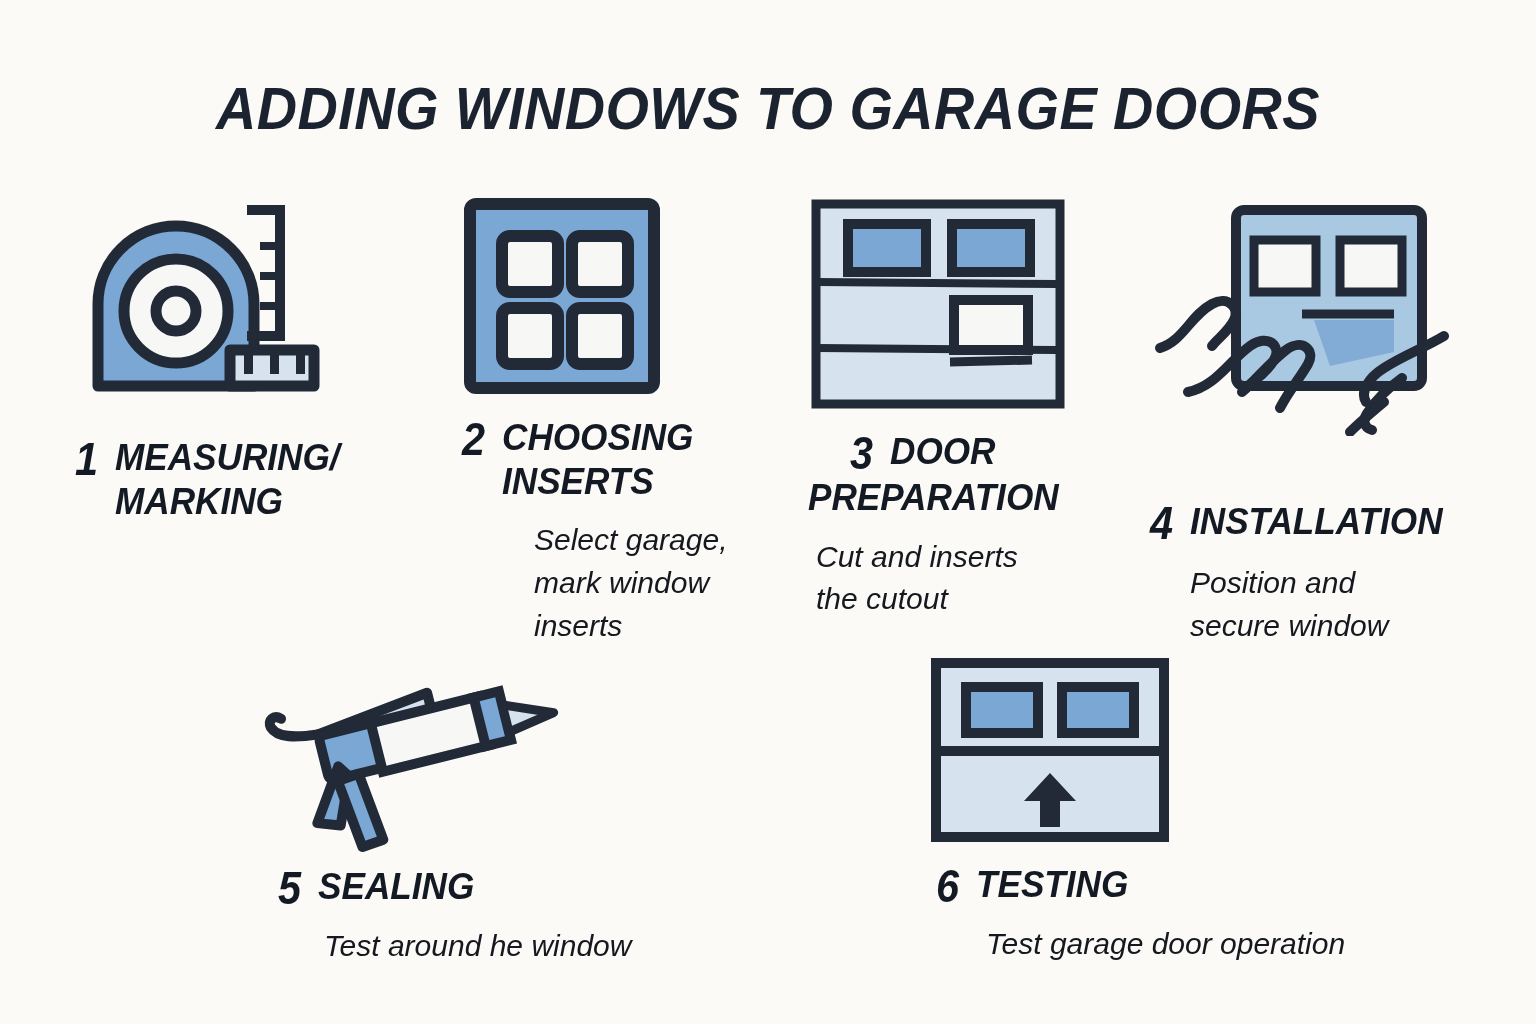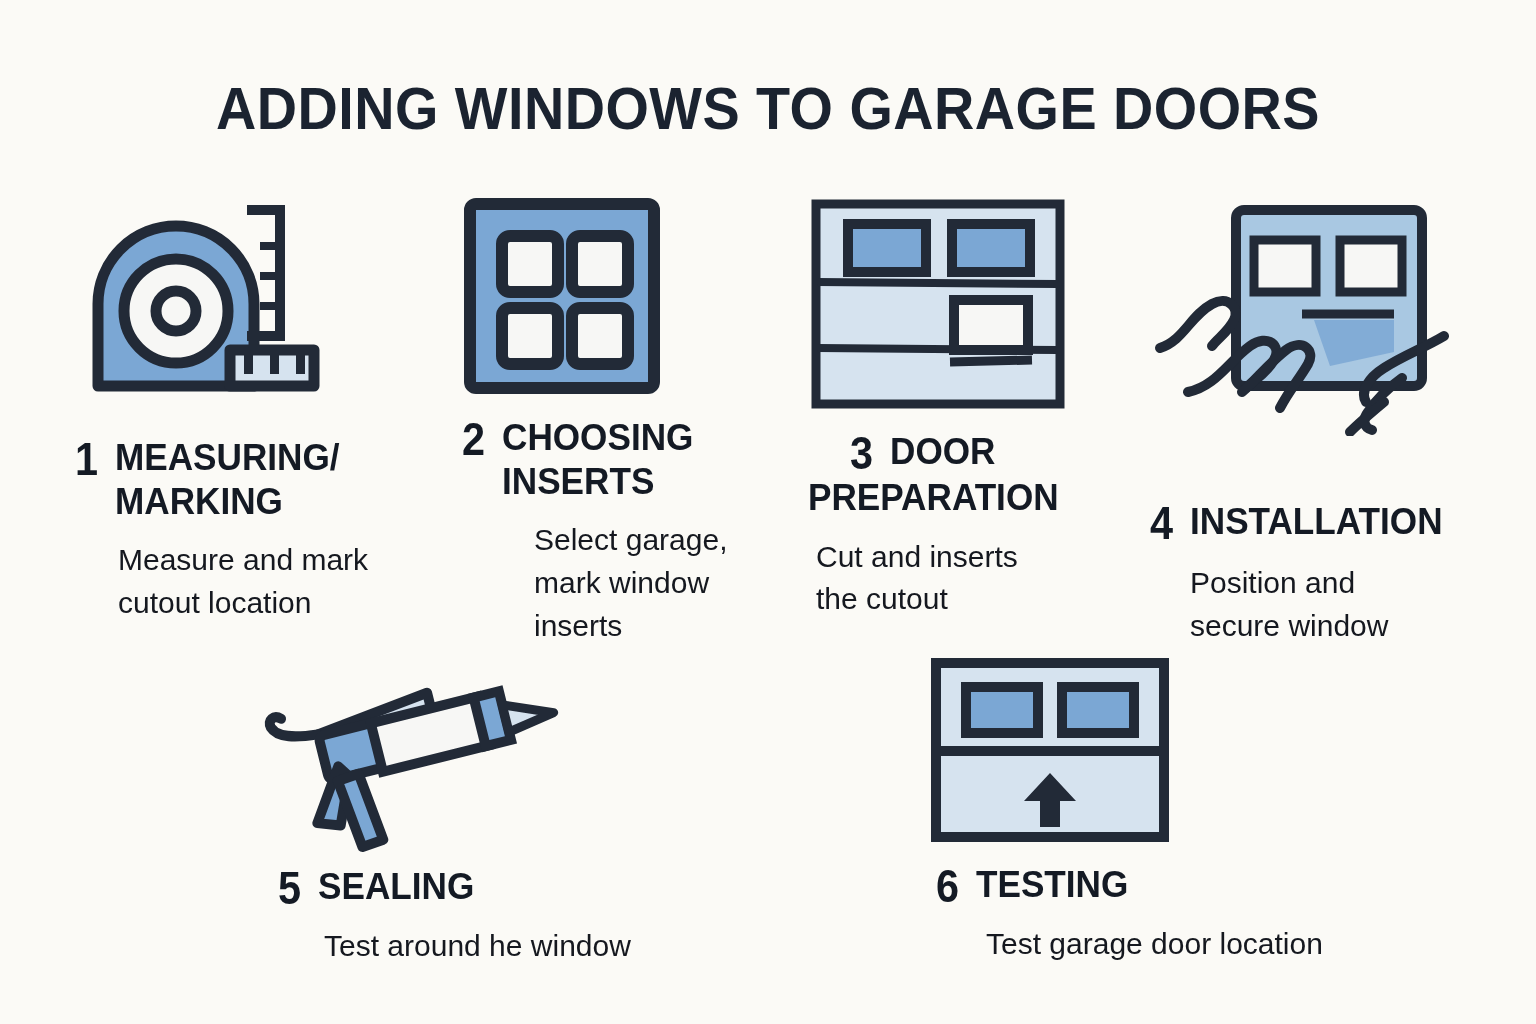--- a/index.html
+++ b/index.html
@@ -13,20 +13,21 @@
     font-family: "Liberation Sans", sans-serif;
     color: #10141C;
     overflow: hidden;
     position: relative;
   }
 
   #infographic {
     position: relative;
     width: 1536px;
     height: 1024px;
+    font-style: italic;
   }
 
   
   .title {
     position: absolute;
     left: 0;
     top: 74px;
     width: 1536px;
     text-align: center;
     font-family: "Liberation Sans Narrow", "Liberation Sans", sans-serif;
@@ -135,24 +136,20 @@
         <rect x="190" y="76" width="20" height="8" fill="#222A37"></rect>
         <rect x="190" y="106" width="20" height="8" fill="#222A37"></rect>
       </svg>
     </div>
     <div class="heading-row">
       <div class="hr-inline">
         <span class="num">1</span>
         <span class="htext"><span>MEASURING/</span><br><span>MARKING</span></span>
       </div>
     </div>
-    <div class="desc">
-      <span>Measure and mark</span><br>
-      <span>cutout location</span>
-    </div>
   </div>
 
   <div class="step" id="step-2">
     <div class="icon-wrap">
       <svg width="200" height="200" viewBox="0 0 200 200" aria-hidden="true">
         <rect x="8" y="8" width="184" height="184" rx="6" fill="#7BA7D4" stroke="#222A37" stroke-width="12"></rect>
         <rect x="40" y="40" width="56" height="56" rx="8" fill="#F7F7F5" stroke="#222A37" stroke-width="12"></rect>
         <rect x="110" y="40" width="56" height="56" rx="8" fill="#F7F7F5" stroke="#222A37" stroke-width="12"></rect>
         <rect x="40" y="112" width="56" height="56" rx="8" fill="#F7F7F5" stroke="#222A37" stroke-width="12"></rect>
         <rect x="110" y="112" width="56" height="56" rx="8" fill="#F7F7F5" stroke="#222A37" stroke-width="12"></rect>
@@ -274,16 +271,16 @@
 
         <path d="M122 118 L148 146 L132 146 L132 172 L112 172 L112 146 L96 146 Z" fill="#222A37"></path>
       </svg>
     </div>
     <div class="heading-row">
       <div class="hr-inline">
         <span class="num">6</span>
         <span class="htext">TESTING</span>
       </div>
     </div>
-    <div class="desc">Test garage door location</div>
+    <div class="desc">Test garage door operation</div>
   </div>
 
 </div>
 
 </body></html>

